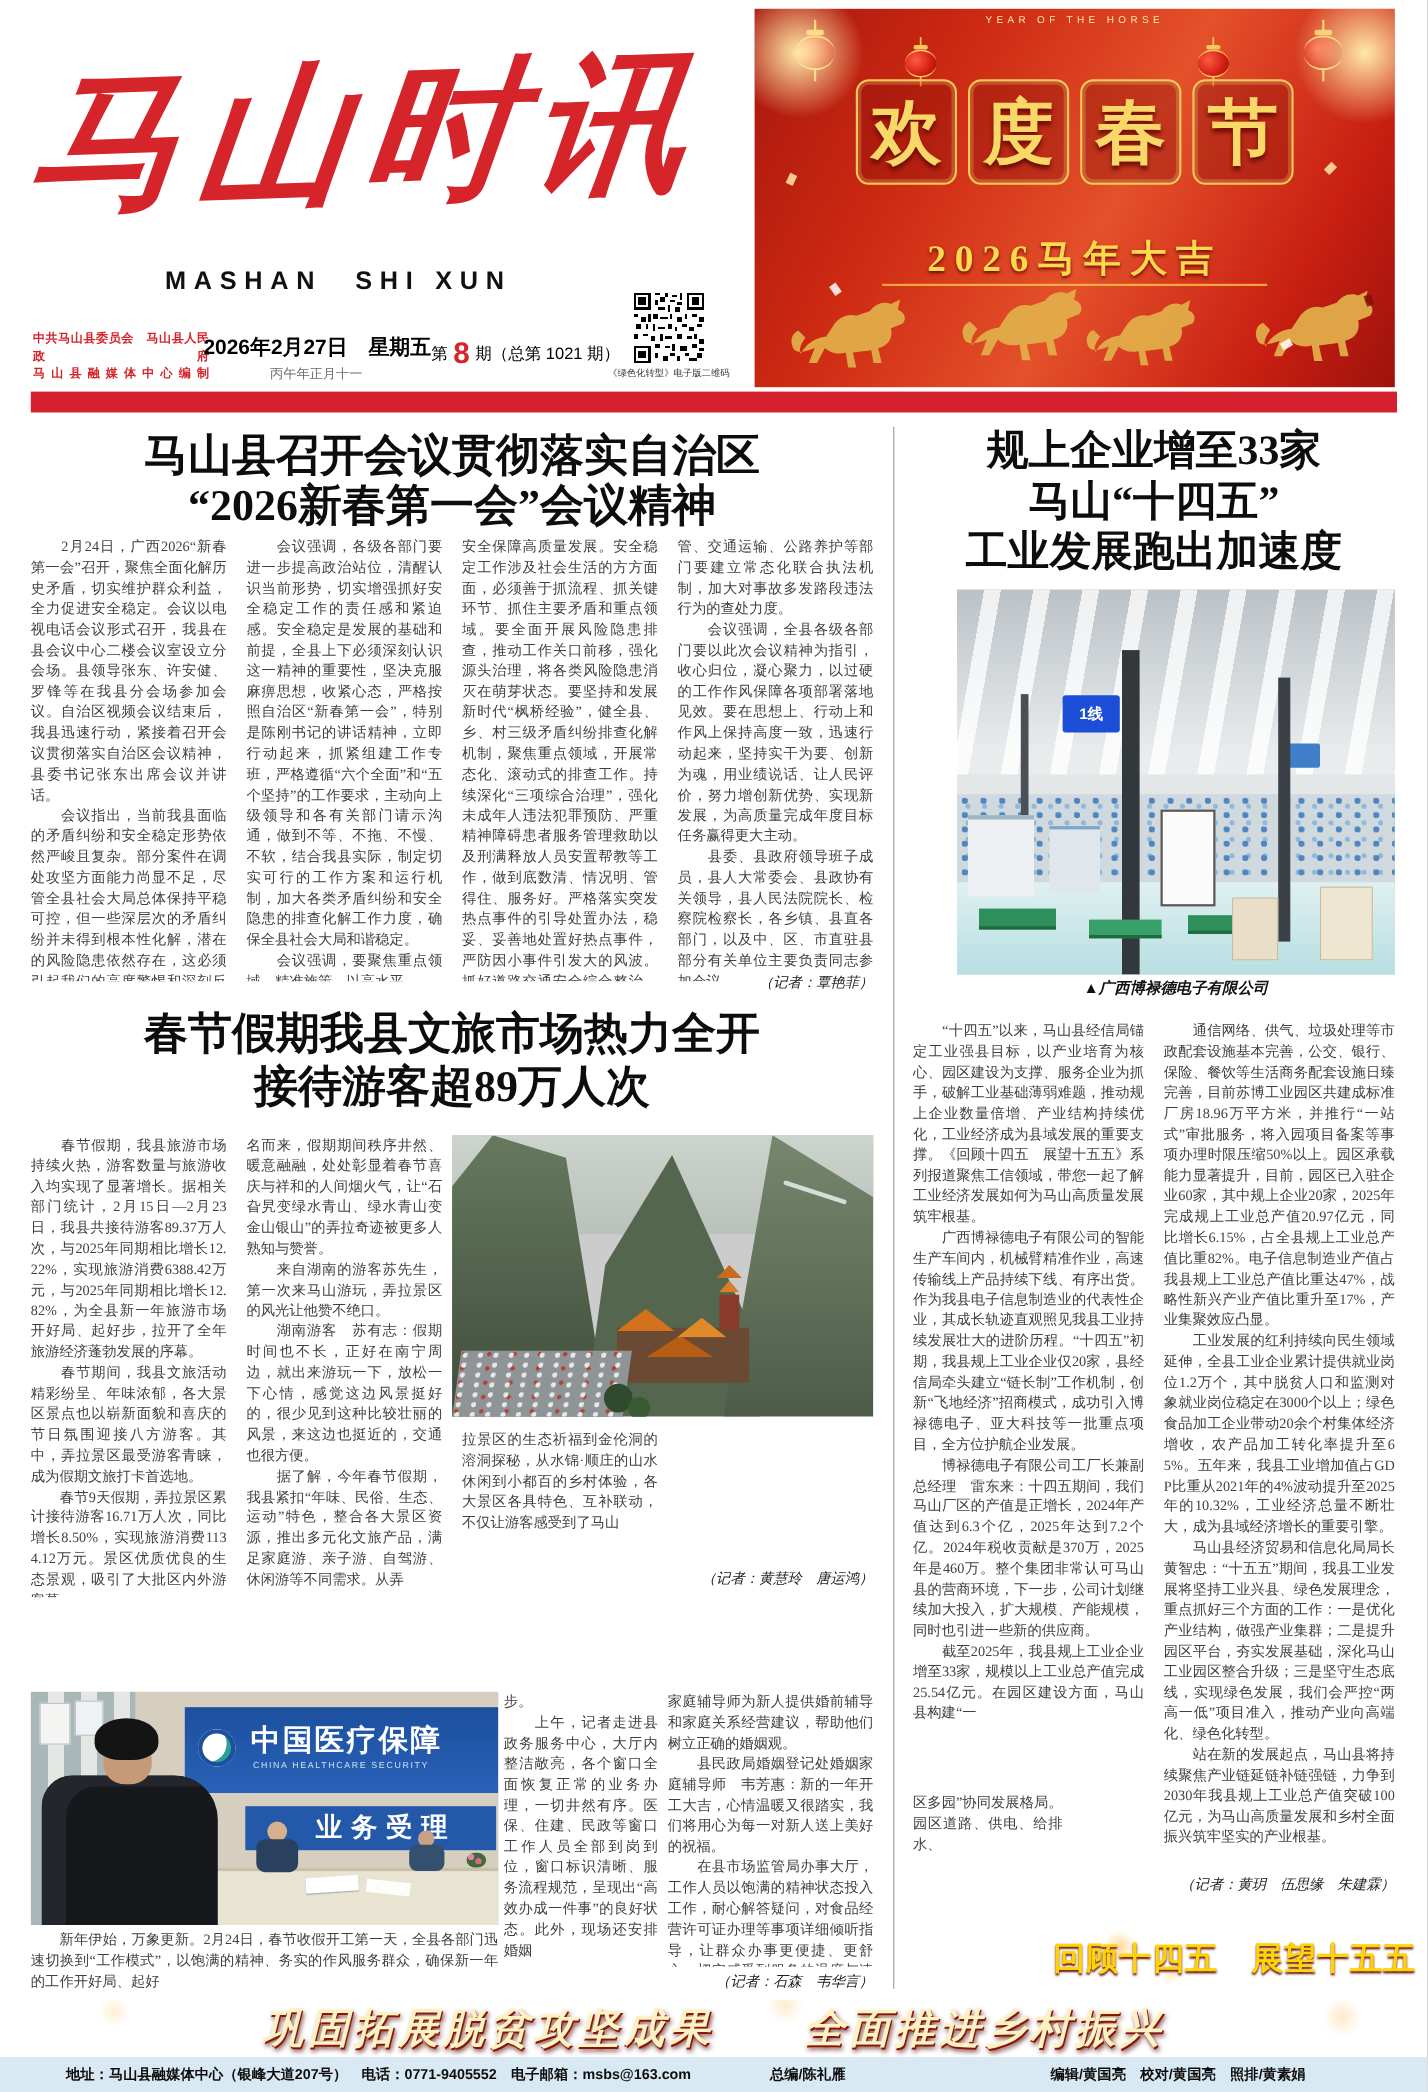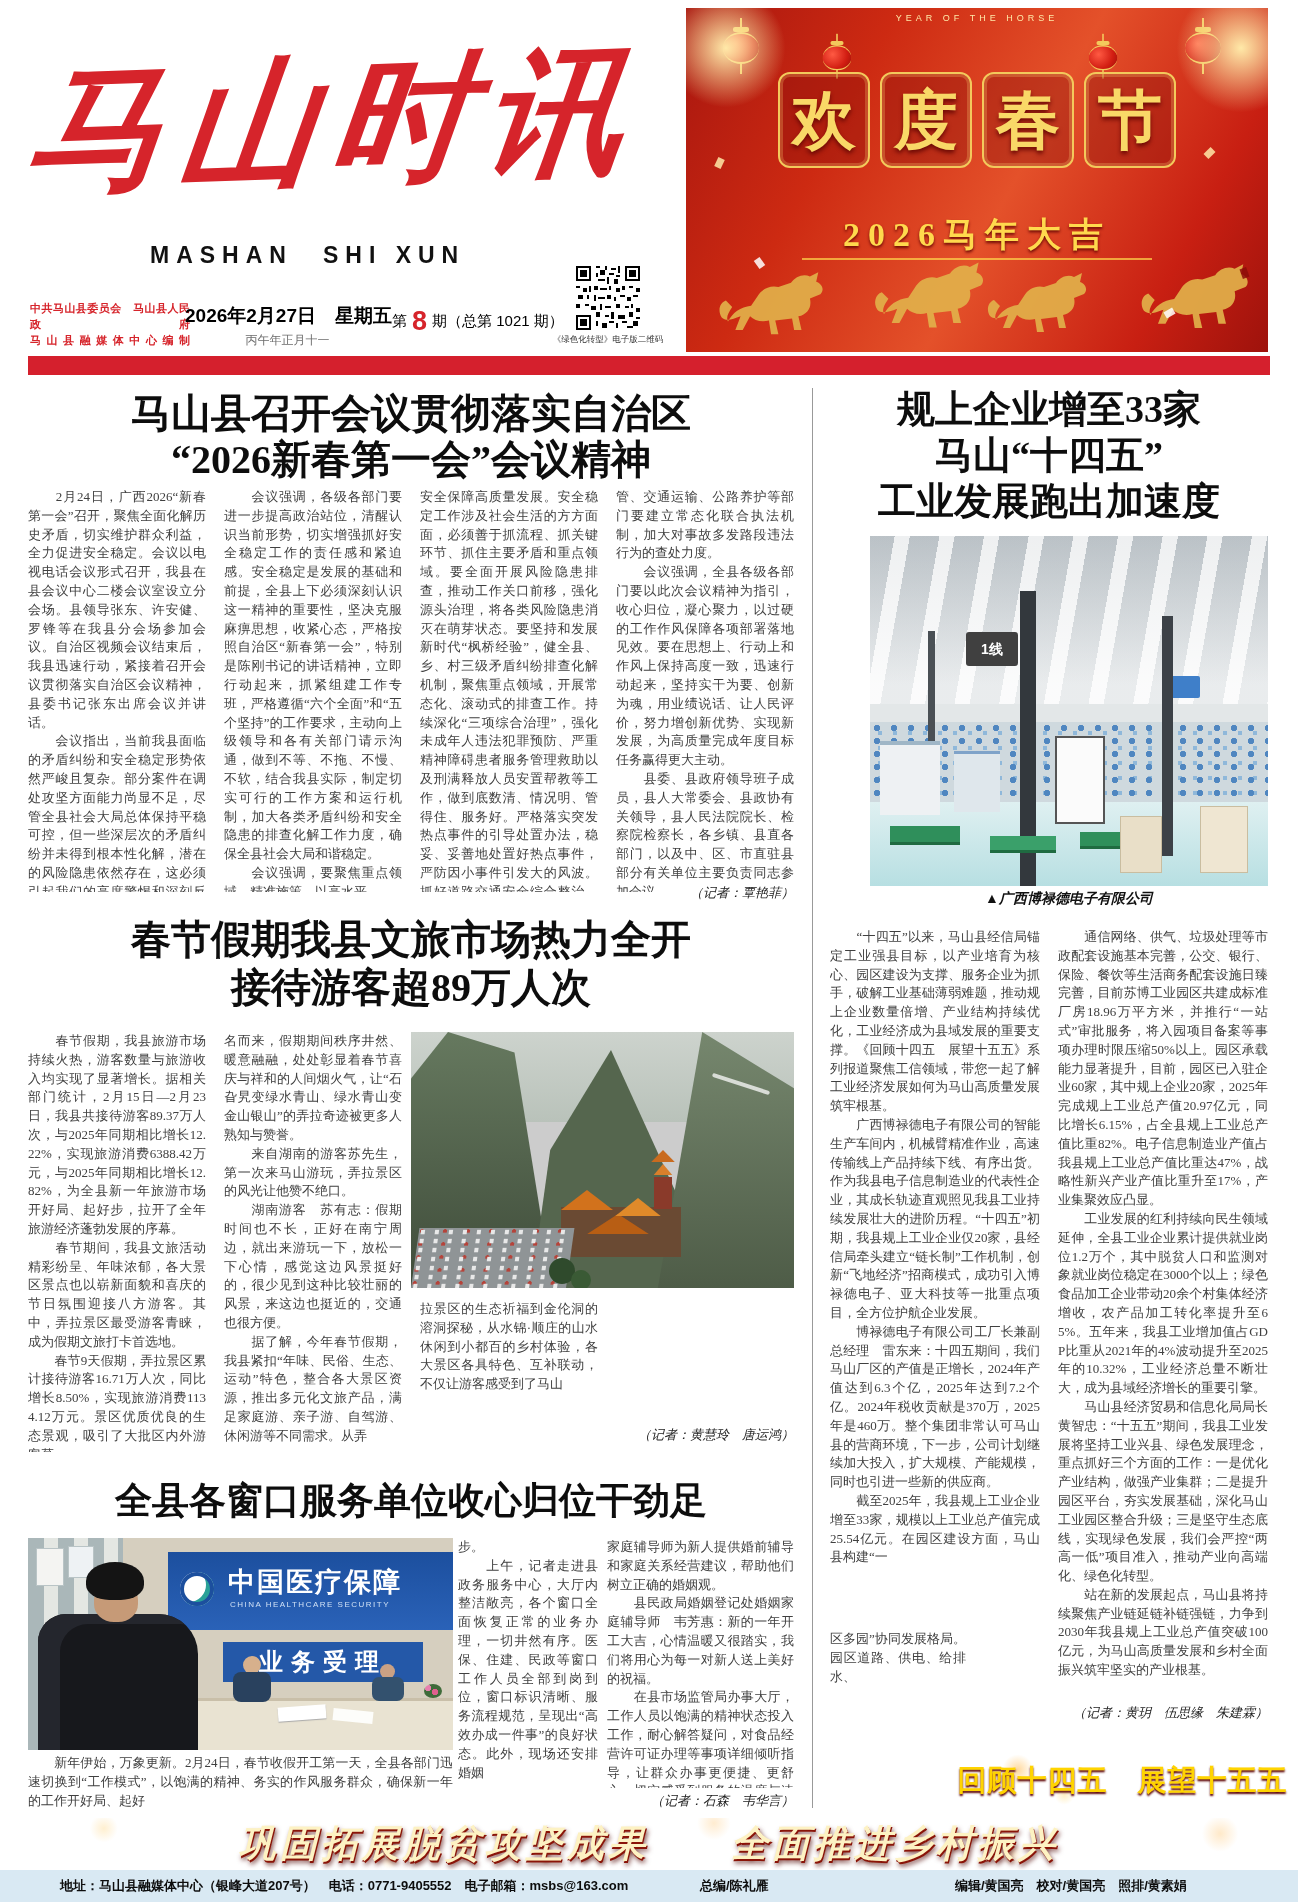--- a/index.html
+++ b/index.html
@@ -69,21 +69,21 @@
     background:repeating-linear-gradient(100deg,rgba(255,255,255,.95) 0 15px,rgba(198,206,211,.15) 15px 44px);}
   .f-wall{left:0;top:168px;width:100%;height:28px;background:#e3e7e8;}
   .f-crowd{left:0;top:186px;width:100%;height:82px;background-color:#cfd9de;
     background-image:radial-gradient(circle 3px at 7px 6px,#4f86c0 97%,transparent),
       radial-gradient(circle 2.5px at 4px 4px,#8fb8da 97%,transparent);
     background-size:17px 13px,15px 15px;background-position:0 0,6px 7px;}
   .f-floor{left:0;top:266px;width:100%;height:84px;background:linear-gradient(#dff0f1,#b7dfe2);}
   .f-pill1{left:150px;top:55px;width:16px;height:295px;background:#33383d;}
   .f-pill2{left:292px;top:80px;width:11px;height:240px;background:#3c4147;}
   .f-pill3{left:58px;top:95px;width:7px;height:160px;background:#4a5055;}
-  .f-sign1{left:96px;top:96px;width:52px;height:34px;background:#404040;border-radius:3px;
+  .f-sign1{left:96px;top:96px;width:52px;height:34px;background:#1d4ed8;border-radius:3px;
     color:#fff;font:bold 14px/34px "Liberation Sans",sans-serif;text-align:center;}
   .f-sign2{left:300px;top:140px;width:30px;height:22px;background:#3f7fc9;border-radius:2px;}
   .f-mach1{left:10px;top:205px;width:60px;height:70px;background:#eef1f3;border-top:4px solid #9fb6c6;}
   .f-mach2{left:84px;top:215px;width:46px;height:58px;background:#dfe7ec;border-top:3px solid #7fa3c9;}
   .f-board{left:185px;top:200px;width:46px;height:84px;background:#fbfbfb;border:2px solid #555;}
   .f-t1{left:20px;top:290px;width:70px;height:16px;background:#2f8f5b;border-bottom:3px solid #1f6b41;}
   .f-t2{left:120px;top:300px;width:66px;height:14px;background:#3aa06a;border-bottom:3px solid #1f6b41;}
   .f-t3{left:210px;top:296px;width:60px;height:14px;background:#2f8f5b;border-bottom:3px solid #1f6b41;}
   .f-c1{left:250px;top:280px;width:40px;height:55px;background:#e9dfc8;border:1px solid #c9bda0;}
   .f-c2{left:330px;top:270px;width:46px;height:65px;background:#efe6d2;border:1px solid #c9bda0;}
@@ -117,21 +117,21 @@
     background:repeating-linear-gradient(90deg,#aab7b9 0 16px,#e4e7e3 16px 30px);}
   .h-post1{left:8px;top:10px;width:26px;height:36px;background:#f4f4f2;border:1px solid #b9c4c6;}
   .h-post2{left:40px;top:8px;width:24px;height:30px;background:#eef2f4;border:1px solid #b9c4c6;}
   .h-ban{left:140px;top:14px;width:285px;height:78px;background:linear-gradient(#1c4f9e,#2a62b8);}
   .h-logo{left:152px;top:34px;width:34px;height:34px;border-radius:50%;background:#fff;
     box-shadow:inset 0 0 0 4px #1c4f9e, inset -8px -4px 0 0 #2aa198;}
   .h-zh{left:200px;top:26px;width:220px;color:#fff;font-weight:900;font-size:27px;letter-spacing:2px;white-space:nowrap;}
   .h-en{left:202px;top:62px;width:220px;color:#cfe0f5;font-size:8px;letter-spacing:1.5px;
     font-family:"Liberation Sans",sans-serif;white-space:nowrap;}
   .h-strip{left:195px;top:104px;width:200px;height:40px;background:#2458a8;color:#fff;
-    font-weight:900;font-size:24px;letter-spacing:8px;text-align:center;line-height:40px;}
+    font-weight:900;font-size:24px;letter-spacing:8px;text-align:center;line-height:40px;padding-left:28px;}
   .h-desk{left:95px;top:160px;width:330px;height:52px;background:#e9e3d2;border-top:3px solid #c9bfa9;}
   .h-pap1{left:250px;top:168px;width:48px;height:14px;background:#fff;transform:rotate(-4deg);box-shadow:0 1px 1px #aaa;}
   .h-pap2{left:305px;top:172px;width:40px;height:12px;background:#fdfdfa;transform:rotate(6deg);}
   .h-head2{left:215px;top:118px;width:18px;height:18px;border-radius:50%;background:#d7b08c;}
   .h-body2{left:205px;top:134px;width:38px;height:30px;border-radius:8px;background:#29415e;}
   .h-head3{left:352px;top:126px;width:15px;height:15px;border-radius:50%;background:#caa184;}
   .h-body3{left:344px;top:139px;width:32px;height:24px;border-radius:7px;background:#33516e;}
   .h-hair{left:58px;top:24px;width:58px;height:38px;border-radius:50% 50% 40% 40%;background:#141414;}
   .h-face{left:66px;top:44px;width:44px;height:40px;border-radius:45%;background:#c69a77;}
   .h-jack{left:10px;top:76px;width:160px;height:136px;border-radius:28px 40px 0 0;background:#17181c;
@@ -390,21 +390,20 @@
       <div class="t-park"></div>
         <div class="t-tree1"></div>
         <div class="t-tree2"></div>
     </div>
 
     <div class="abs bodycol" style="left:392px;top:388px;width:178px;height:120px;">拉景区的生态祈福到金伦洞的溶洞探秘，从水锦·顺庄的山水休闲到小都百的乡村体验，各大景区各具特色、互补联动，不仅让游客感受到了马山</div>
     <div class="abs byline" style="left:588px;top:514px;width:178px;">（记者：黄慧玲　唐运鸿）</div>
   </section>
 
   <section class="abs" style="left:28px;top:1432px;width:766px;height:384px;">
-    <div class="abs hl" style="left:0;top:44px;width:100%;font-size:37px;">全县各窗口服务单位收心归位干劲足</div>
 
     <div class="photo" style="left:0;top:106px;width:425px;height:212px;">
       <div class="h-wall"></div>
         <div class="h-win"></div>
         <div class="h-post1"></div>
         <div class="h-post2"></div>
       <div class="h-ban"></div>
         <div class="h-logo"></div>
       <div class="h-zh">中国医疗保障</div>
       <div class="h-en">CHINA HEALTHCARE SECURITY</div>

